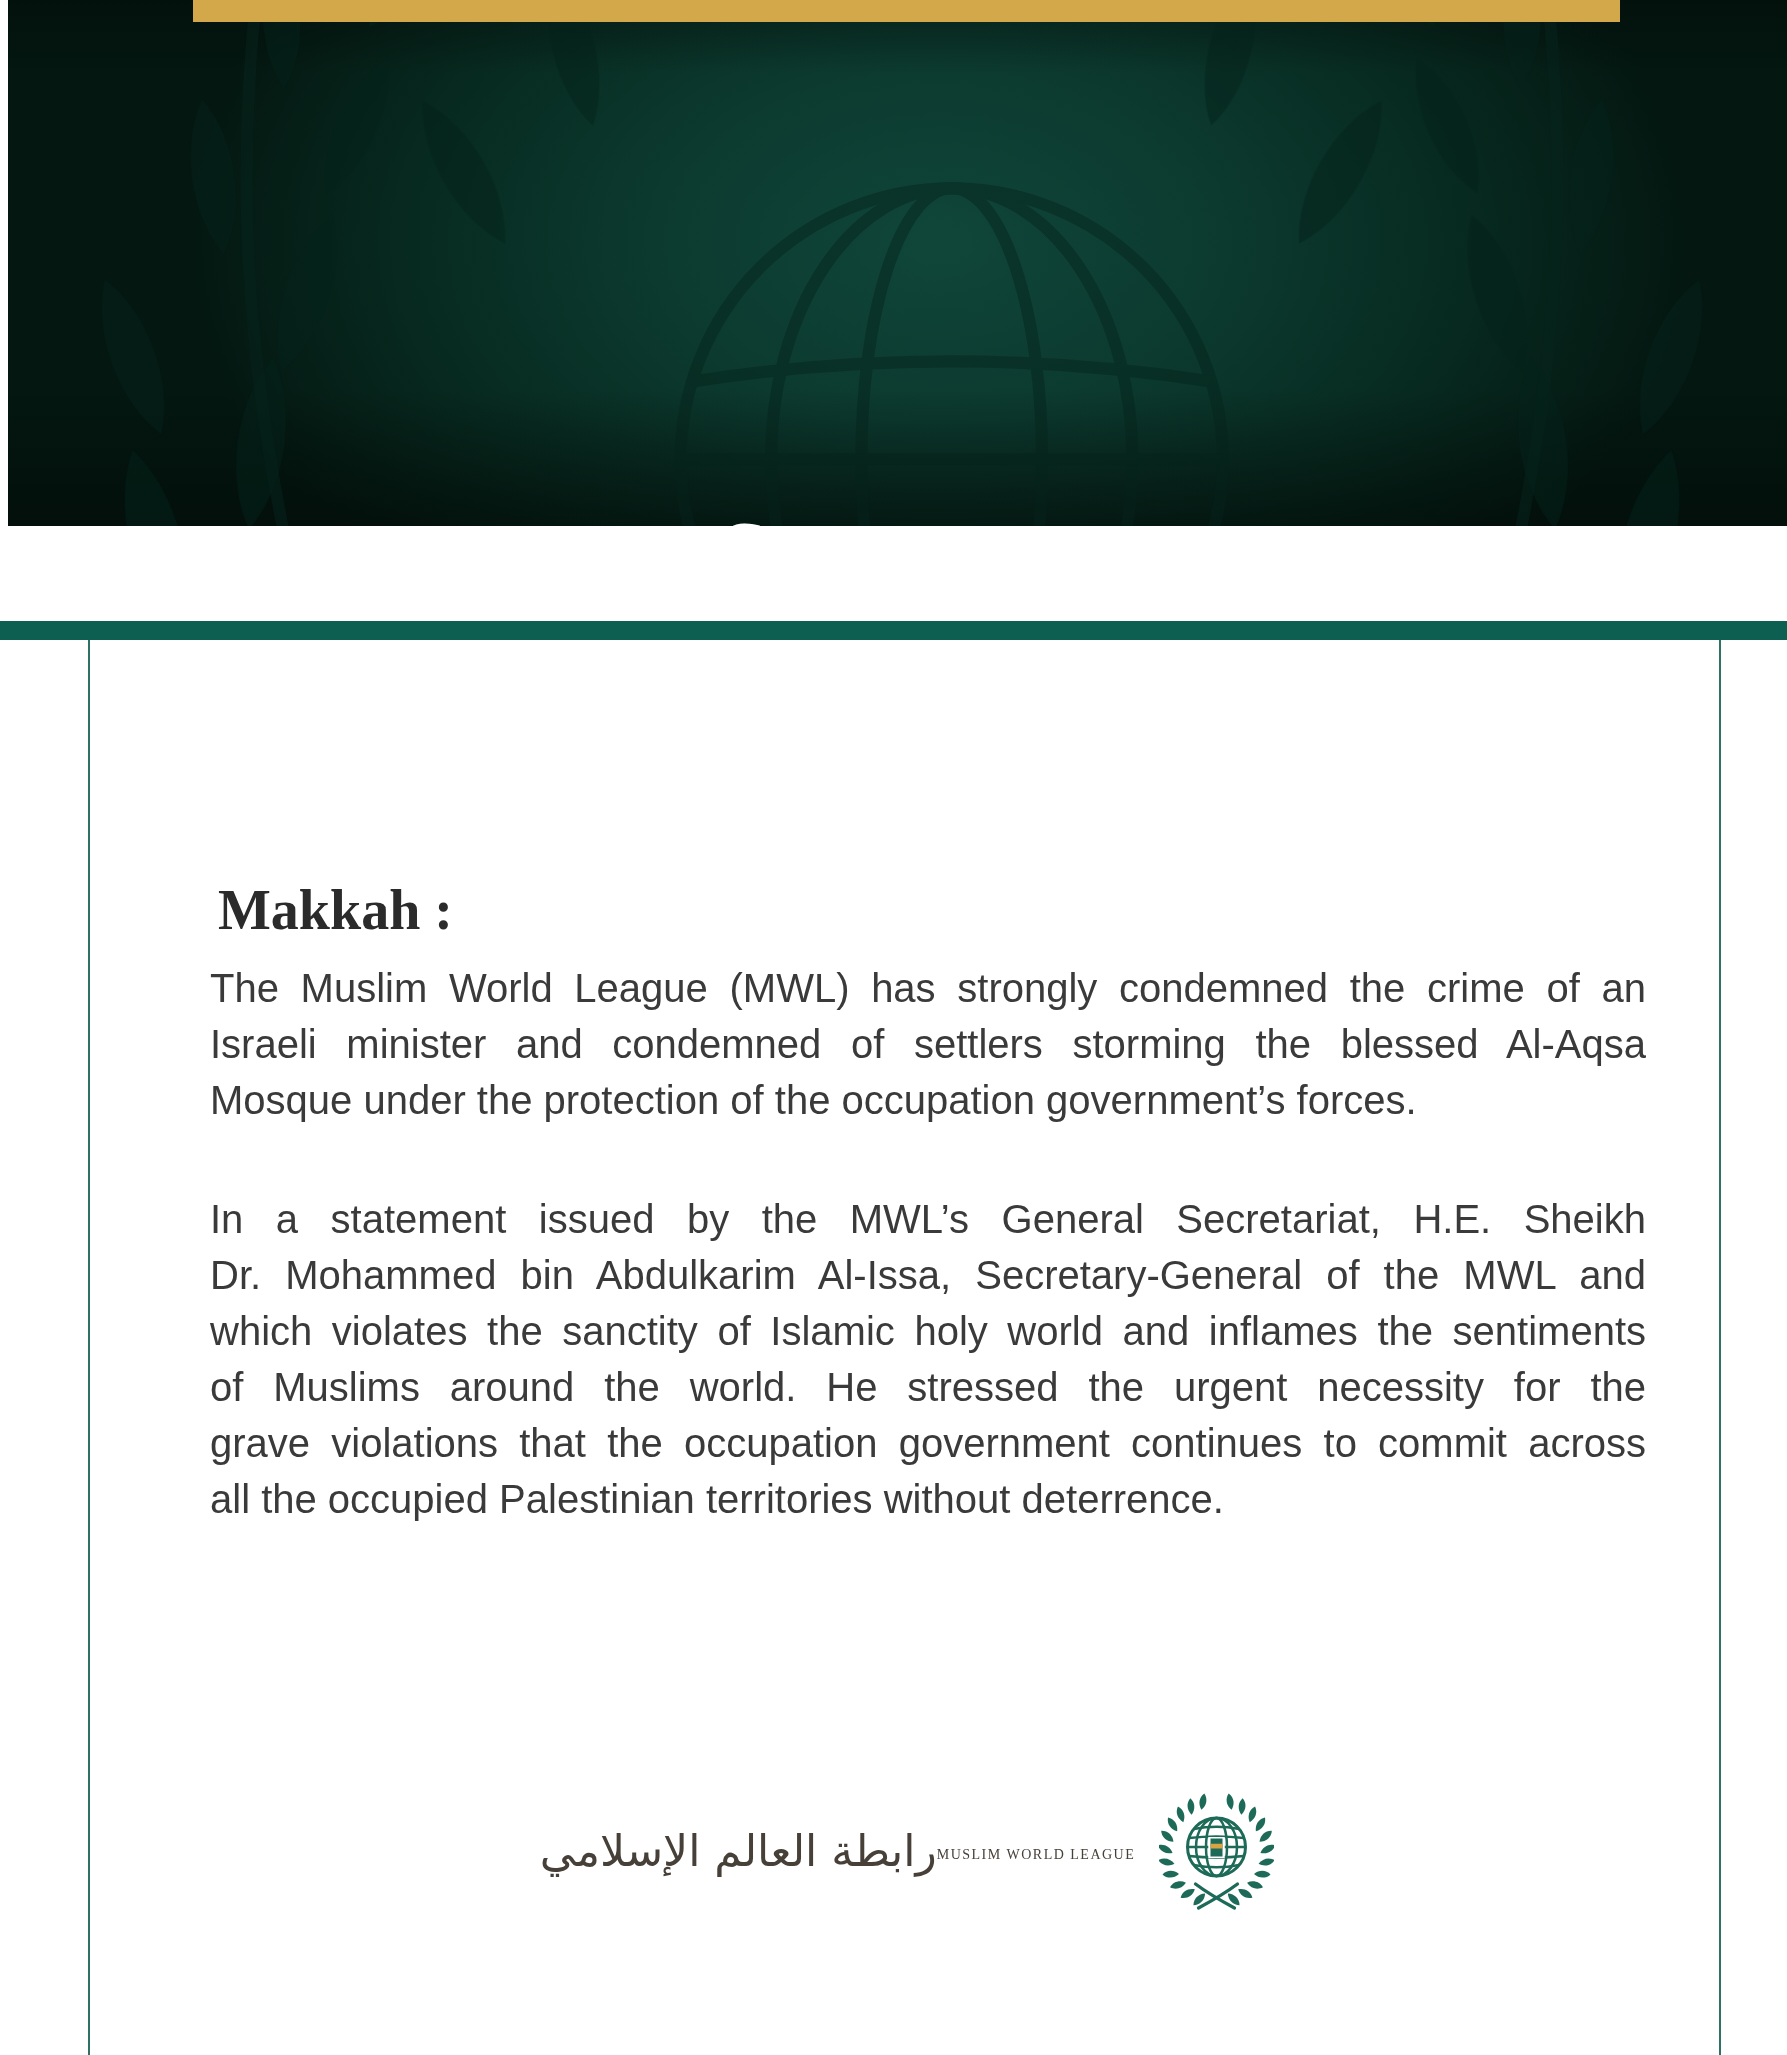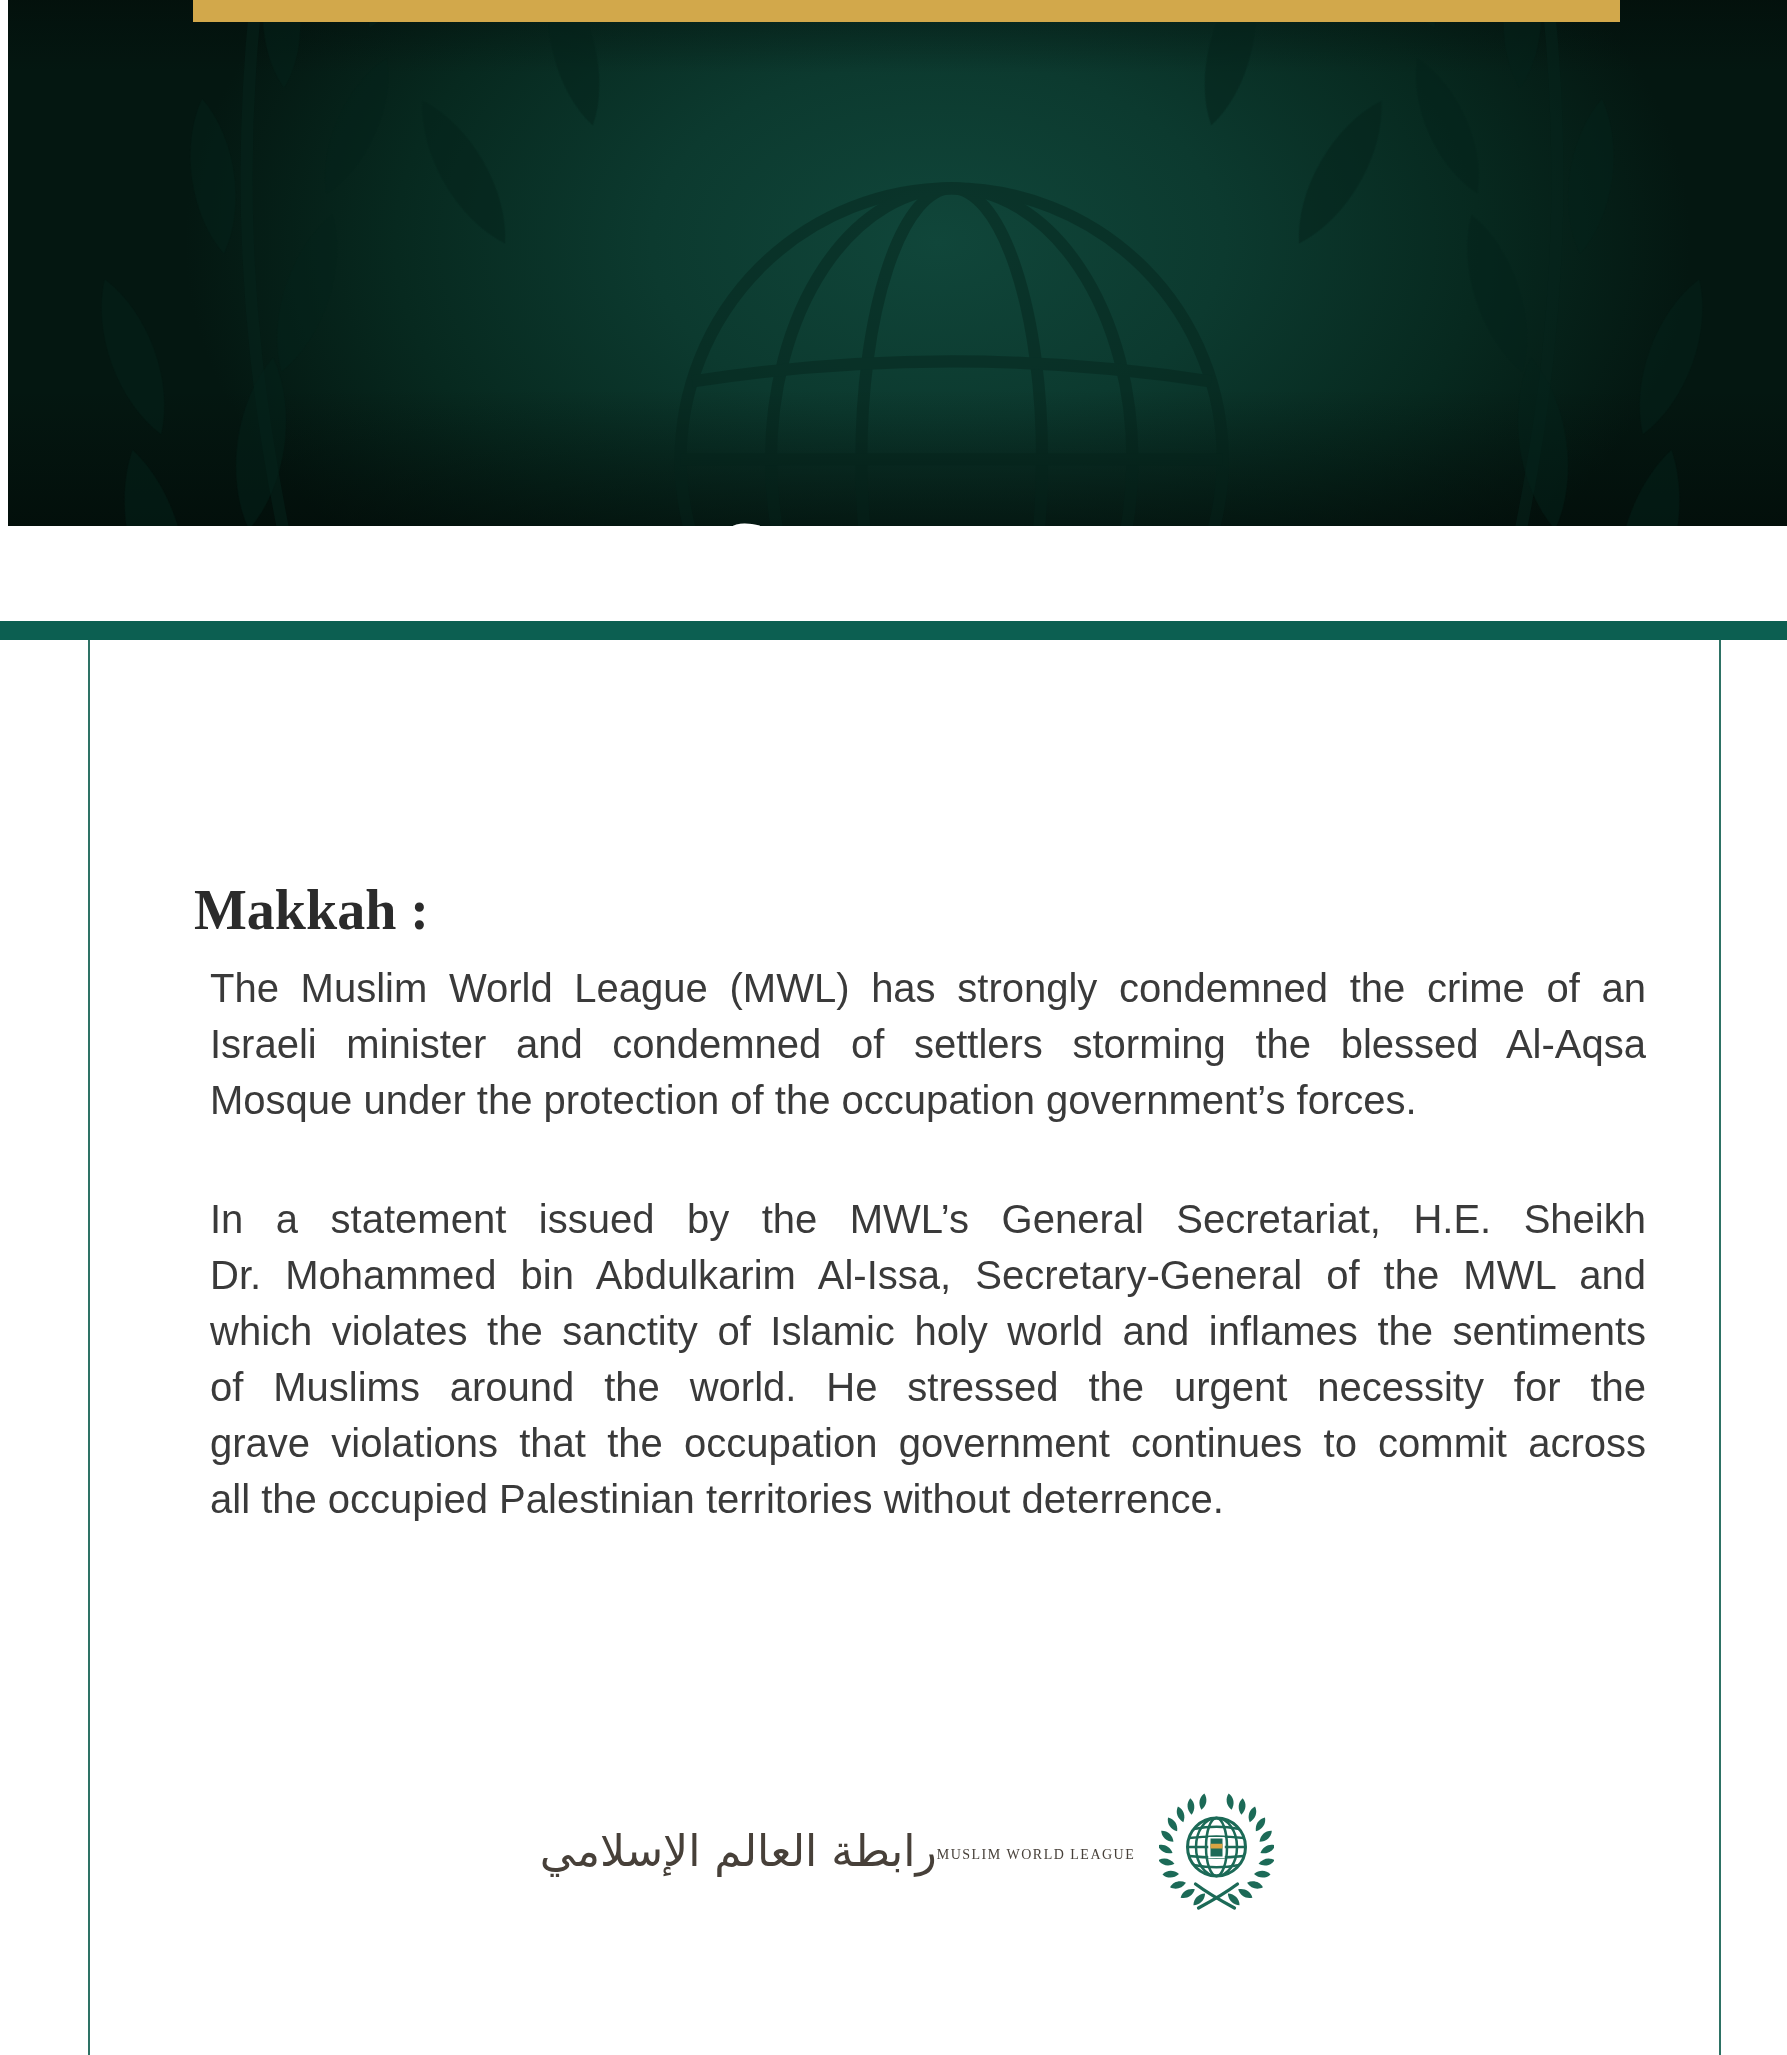--- a/index.html
+++ b/index.html
@@ -45,21 +45,21 @@
   }
   .band{
     position:absolute;left:0;top:621px;width:1788px;height:19px;
     background:var(--band);
   }
   .vrule{position:absolute;top:640px;width:1.5px;height:1415px;background:var(--rule);}
   .vrule.left{left:88px;}
   .vrule.right{left:1719px;}
   
   .dateline{
-    position:absolute;left:194px;top:836px;
+    position:absolute;left:218px;top:836px;
     font-family:"Liberation Serif",serif;
     font-size:56px;line-height:1;font-weight:700;
     color:#2B2B2B;
   }
   .article{
     position:absolute;left:210px;top:960px;width:1436px;
     font-size:40px;line-height:56px;color:#3A3A3A;
   }
   .article p{margin:0 0 63px 0;}
   .ln{text-align:justify;text-align-last:justify;}

